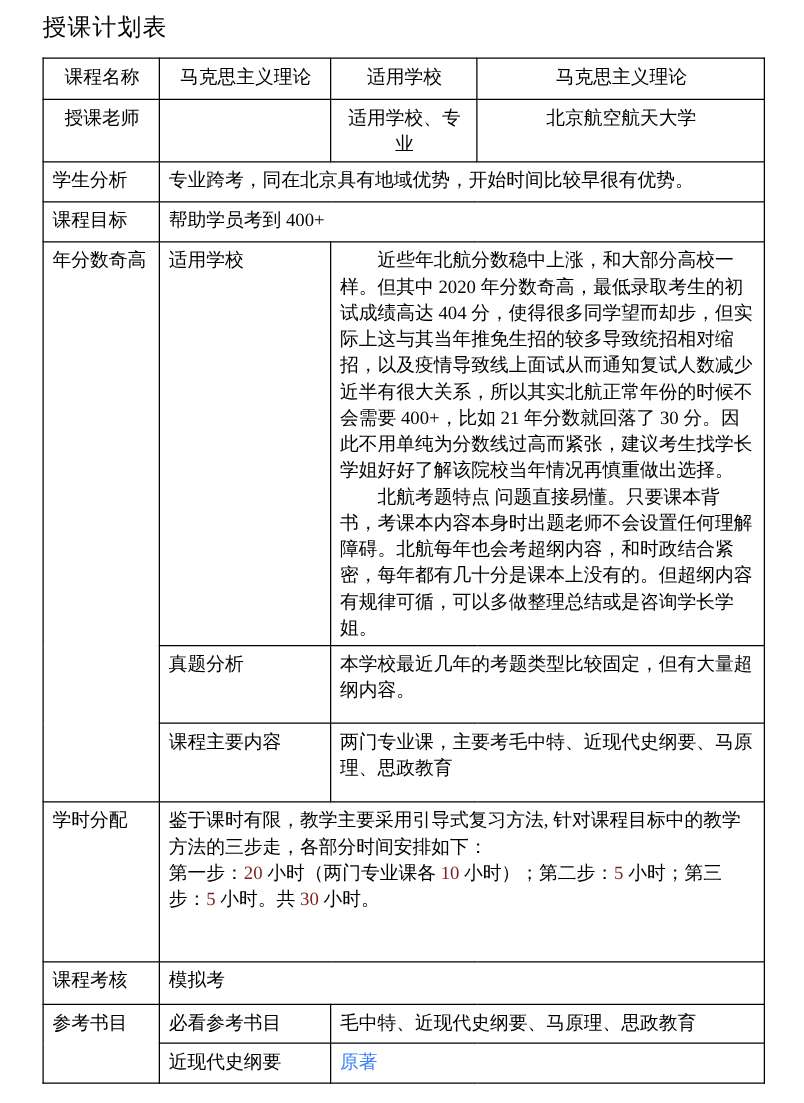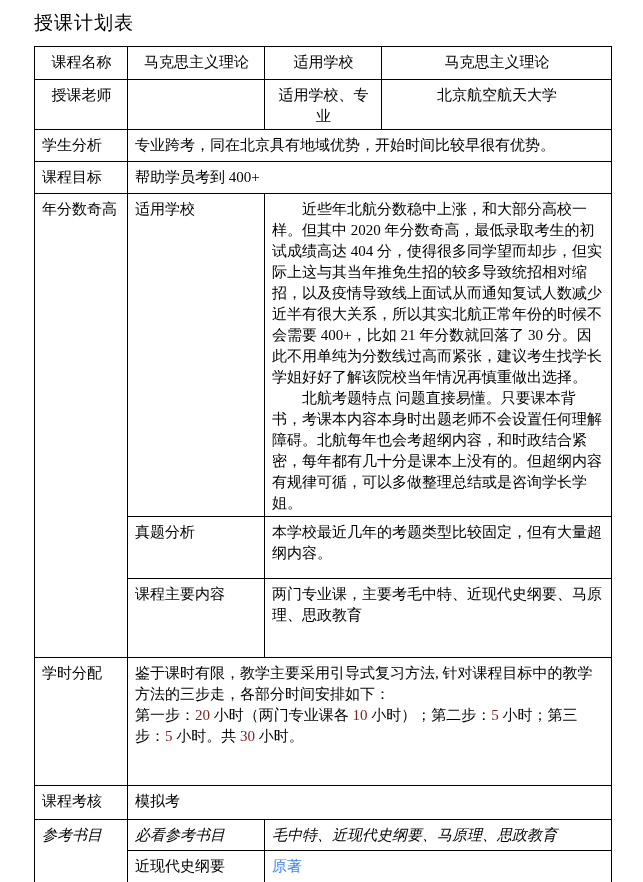--- a/index.html
+++ b/index.html
@@ -37,24 +37,24 @@
     font-size: 15px;
     line-height: 21px;
     overflow: hidden;
     word-break: break-all;
   }
   
   tr.h33 td { height: 33px; box-sizing: border-box; text-align: center; }
   tr.h32 td { height: 32px; box-sizing: border-box; }
   tr.hSituation > td { height: 292px; box-sizing: border-box; }
   tr.hReal > td { height: 62px; box-sizing: border-box; }
-  tr.hMain > td { height: 79px; box-sizing: border-box; }
+  tr.hMain > td { height: 63px; box-sizing: border-box; }
   tr.hHours > td { height: 128px; box-sizing: border-box; }
   tr.hExam td { height: 34px; box-sizing: border-box; }
-  tr.hBook1 td { height: 31px; box-sizing: border-box; font-style: italic; }
+  tr.hBook1 td { height: 31px; box-sizing: border-box; }
   tr.hBook2 td { height: 32px; box-sizing: border-box; }
 
   td.dense { line-height: 21px; padding-top: 3px; }
   td.dense p { margin: 0; text-indent: 2em; }
   td.loose { line-height: 31px; padding-top: 2px; }
   td.loose p { margin: 0; }
 
   .red-text { color: #3b82f6; }
   .blue-num { color: #7f1d1d; }
 

